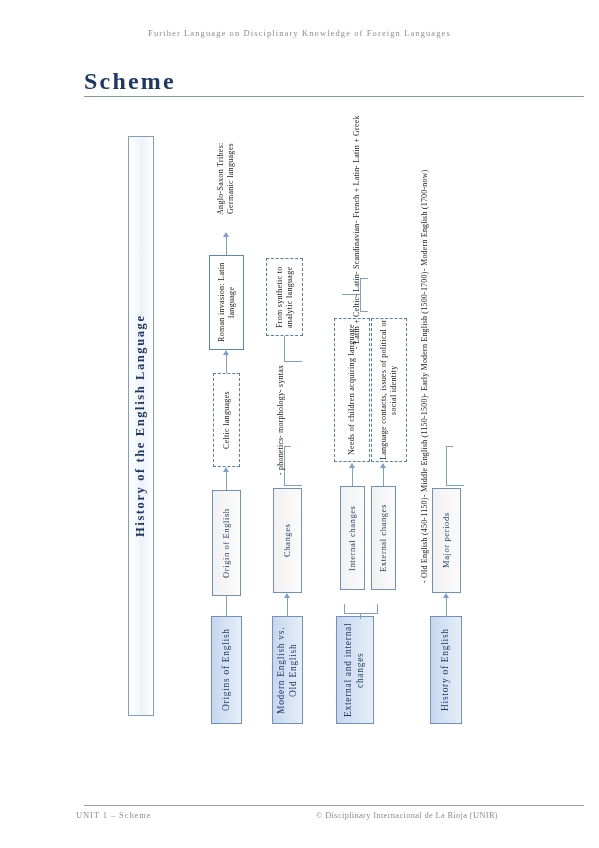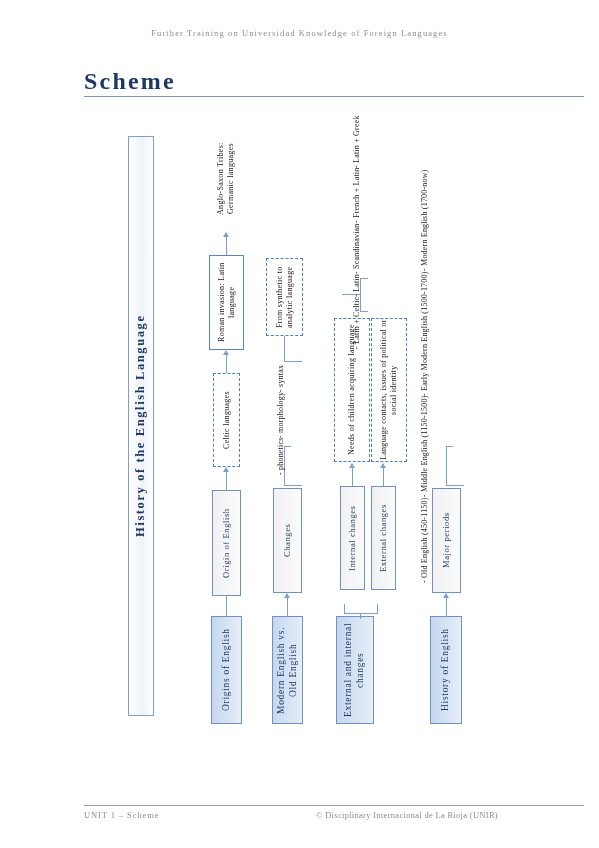--- a/index.html
+++ b/index.html
@@ -18,21 +18,21 @@
   .title{
     position:absolute;top:68px;left:84px;
     font-size:24px;letter-spacing:2.2px;color:#1f3864;font-weight:bold;
   }
   .title-rule{
     position:absolute;top:96px;left:84px;width:500px;height:1px;background:#8496b0;
   }
 
   
   .footer-rule{position:absolute;top:805px;left:84px;width:500px;height:1px;background:#9a9a9a;}
-  .footer-left{position:absolute;top:810px;left:84px;font-size:8.5px;letter-spacing:.9px;color:#8d8d8d;white-space:nowrap;}
+  .footer-left{position:absolute;top:810px;left:76px;font-size:8.5px;letter-spacing:.9px;color:#8d8d8d;white-space:nowrap;}
   .footer-right{position:absolute;top:810px;left:316px;font-size:8.5px;letter-spacing:.3px;color:#8d8d8d;white-space:nowrap;}
 
   
   .vt{
     writing-mode:vertical-rl;transform:rotate(180deg);
     display:flex;align-items:center;justify-content:center;
     text-align:center;line-height:1.25;
   }
 
   
@@ -95,21 +95,21 @@
   .bracket{position:absolute;}
   .bracket .bk-spine{position:absolute;background:#7ba0cf;width:1px;}
   .bracket .bk-arm{position:absolute;background:#7ba0cf;height:1px;}
   .bracket .bk-stem{position:absolute;background:#7ba0cf;height:1px;}
 </style>
 </head>
 <body>
 
 <div class="page">
 
-  <div class="header-text">Further Training on Universidad Knowledge of Foreign Languages</div>
+  <div class="header-text">Further Language on Disciplinary Knowledge of Foreign Languages</div>
   <div class="title">Scheme</div>
   <div class="title-rule"></div>
 
   <div class="band">
     <div class="vt">History of the English Language</div>
   </div>
 
   <div class="box filled" style="left:211px;top:616px;width:31px;height:108px;">
     <div class="vt">Origins of English</div>
   </div>

